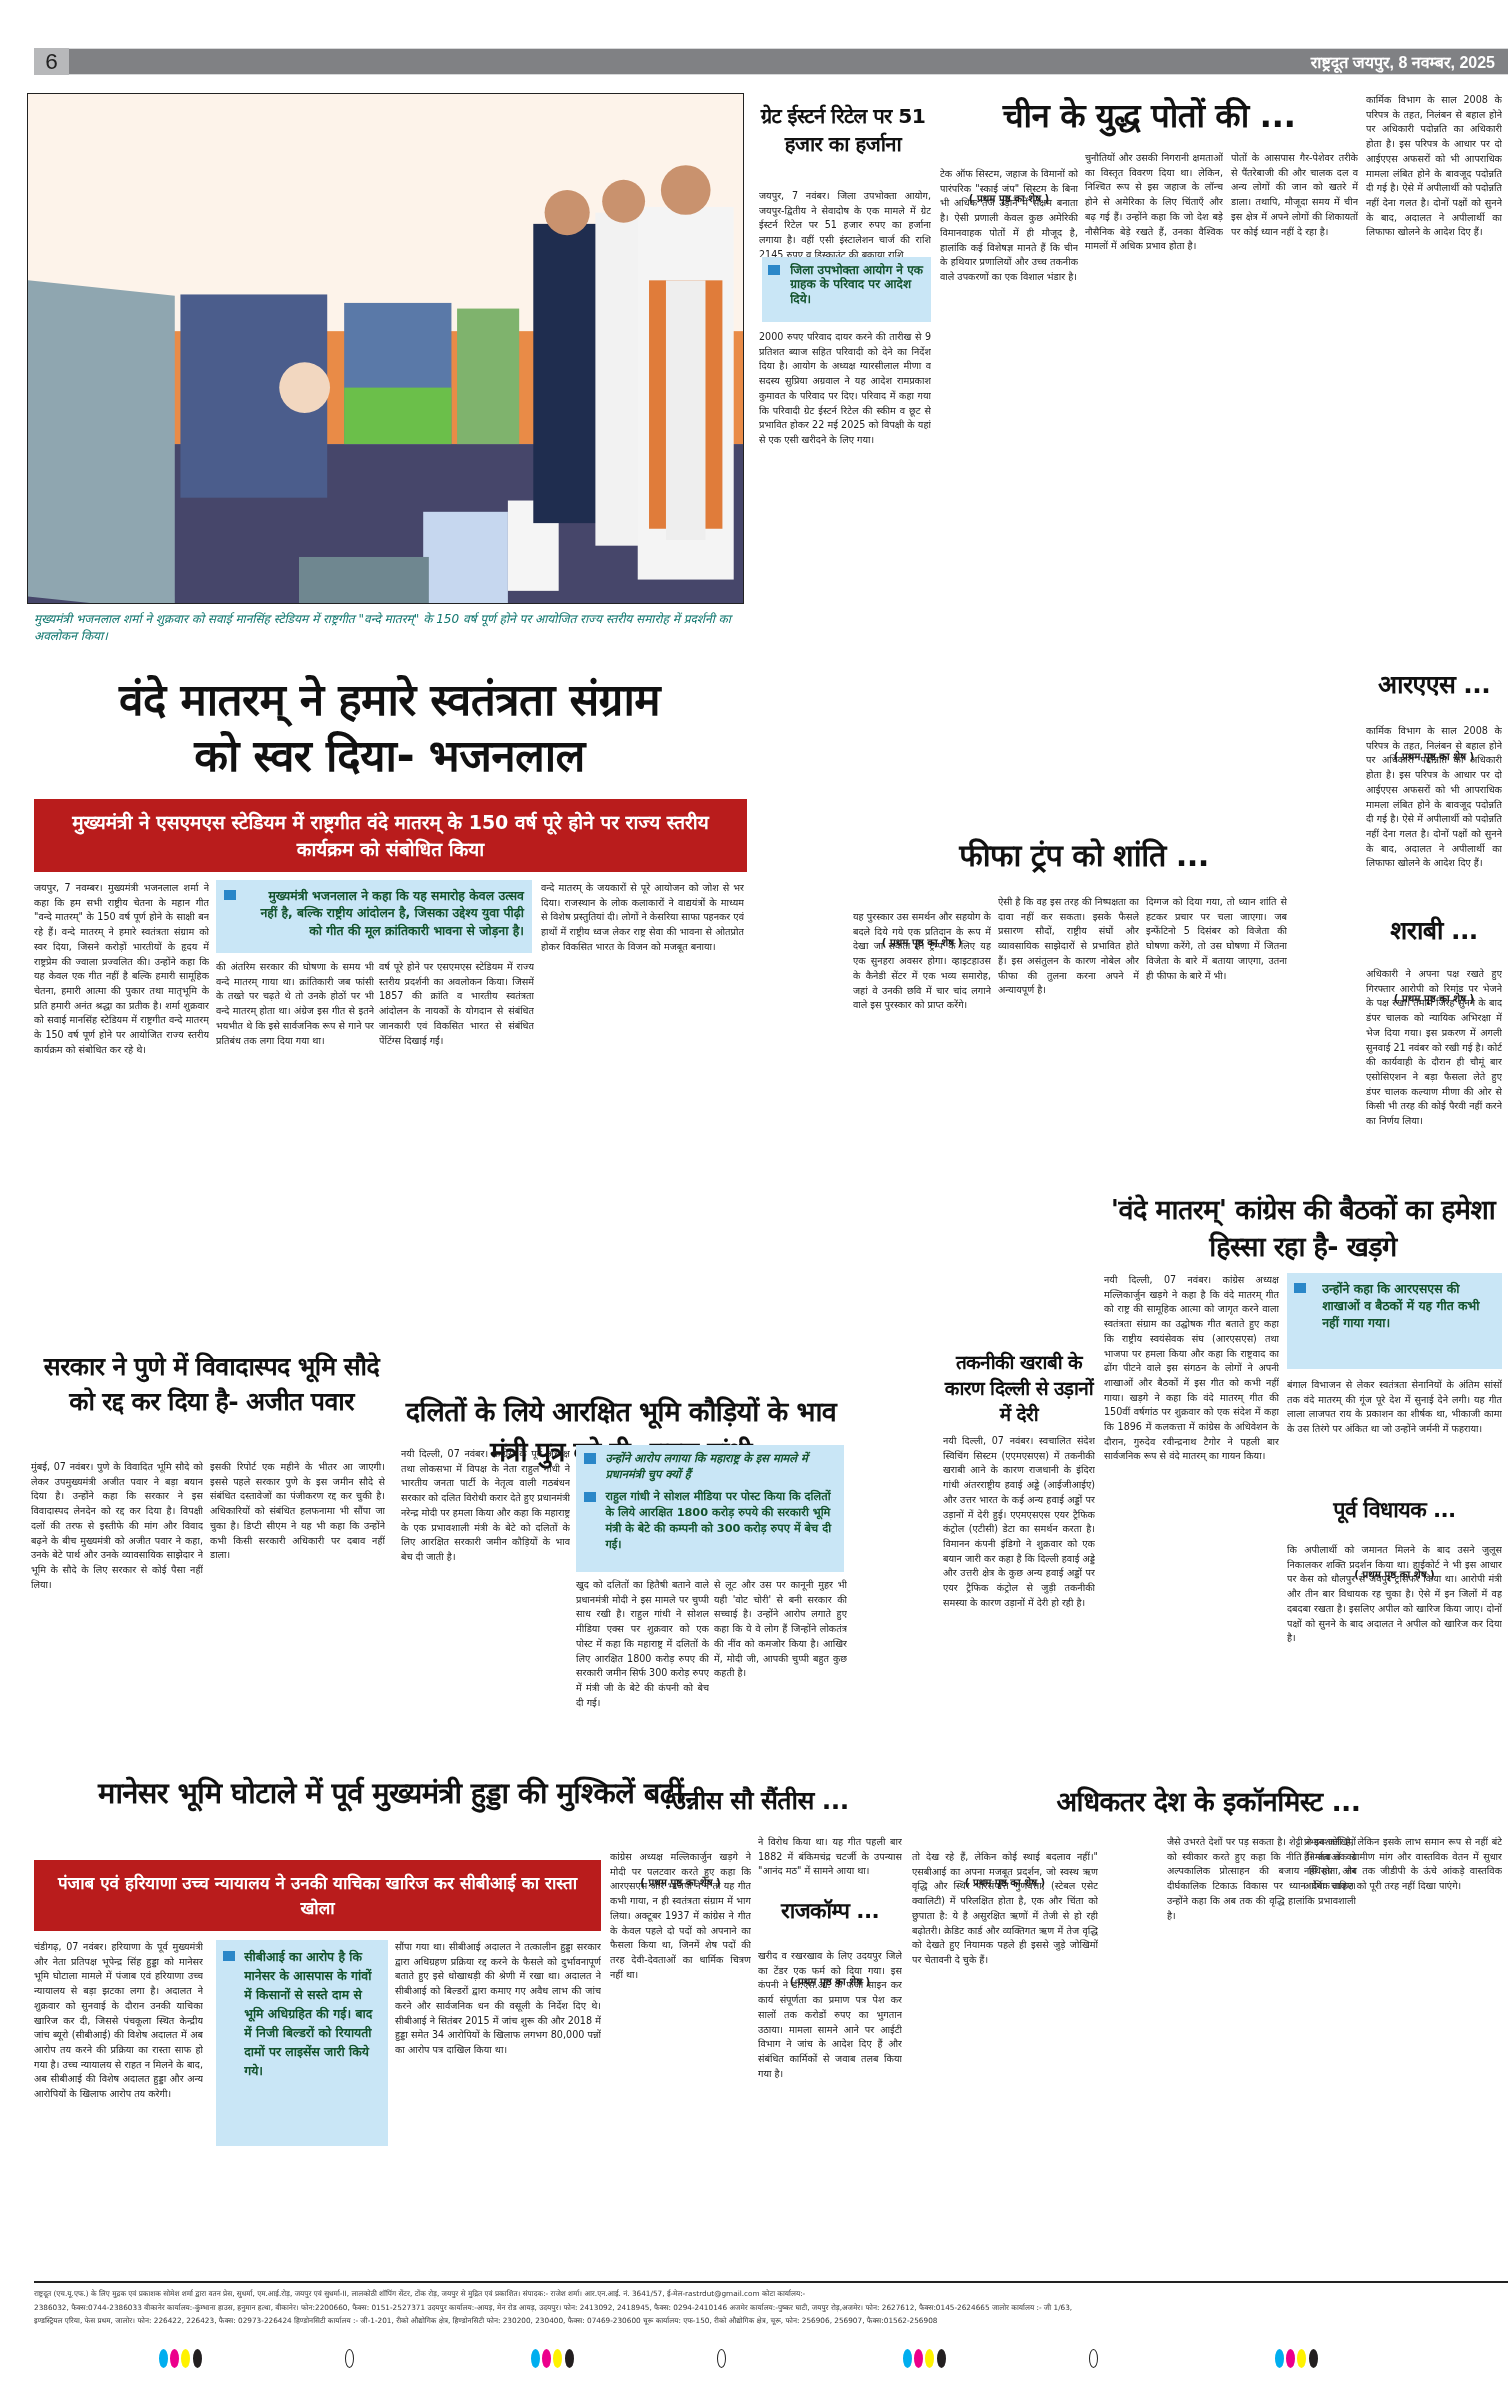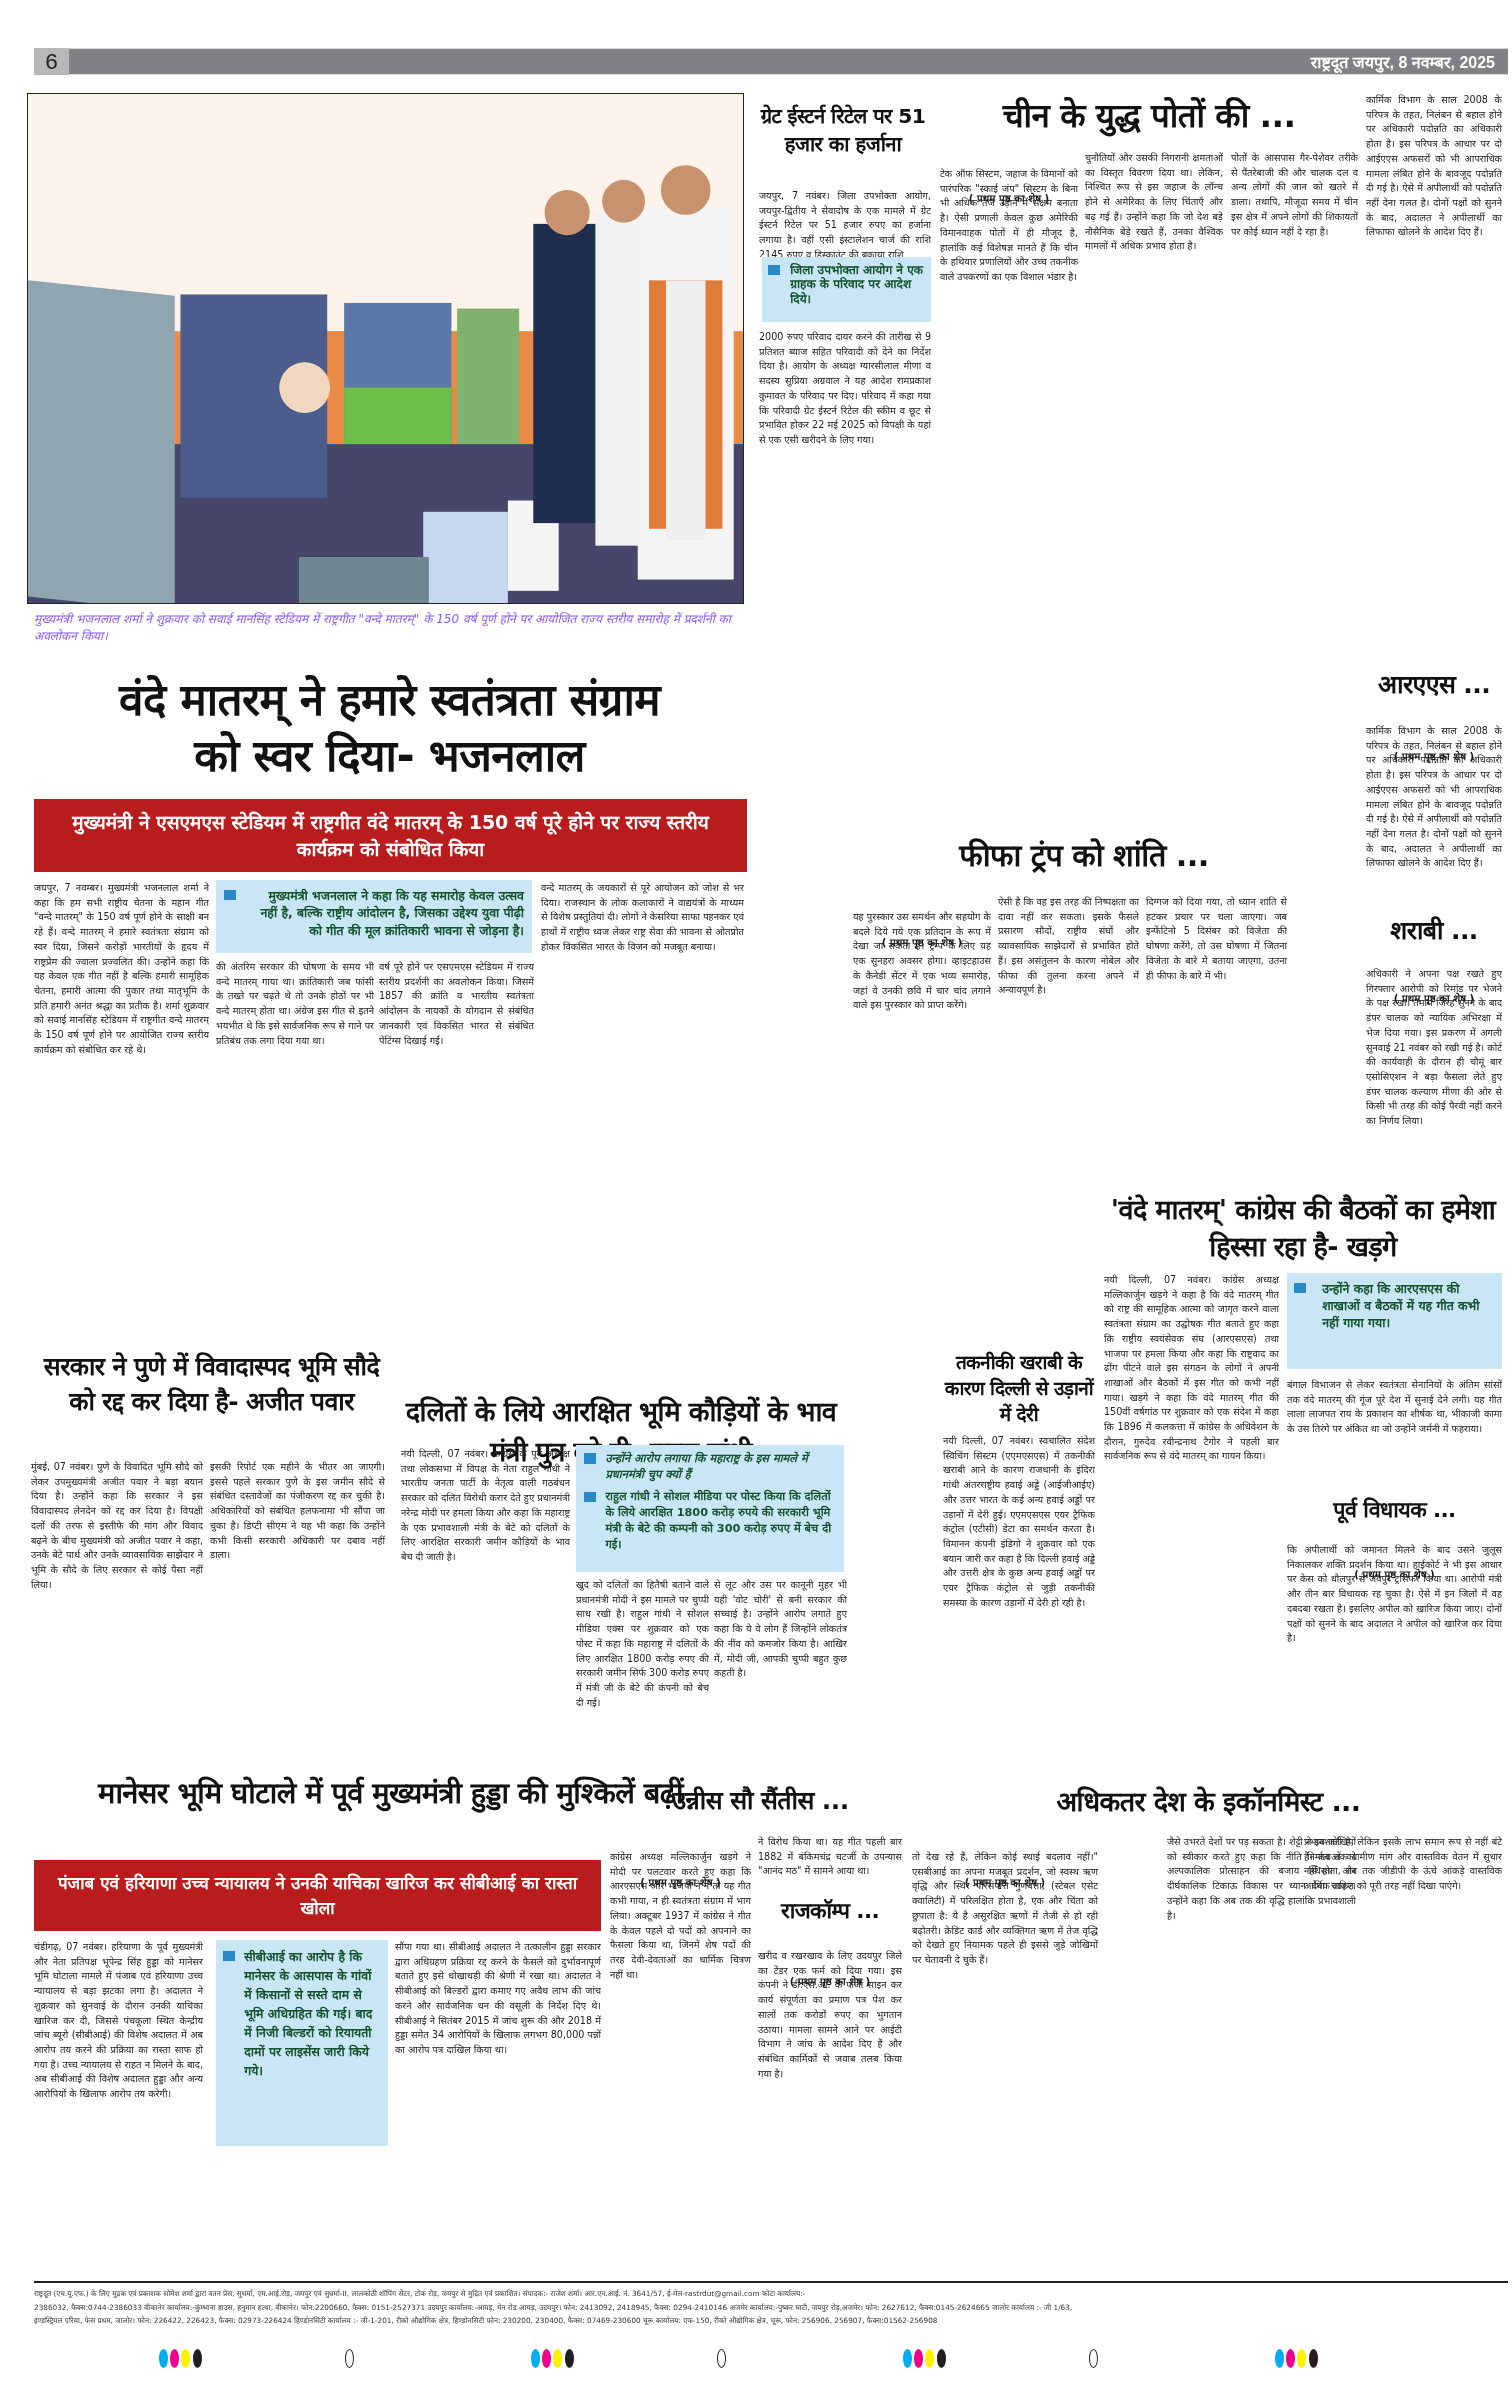--- a/index.html
+++ b/index.html
@@ -3,21 +3,21 @@
 <meta charset="utf-8">
 <style>
   * { box-sizing: border-box; margin: 0; padding: 0; }
   html, body { width: 1512px; height: 2401px; background: #ffffff; overflow: hidden; }
   body { position: relative; font-family: "DejaVu Sans", sans-serif; color: #1a1a1a; }
   .abs { position: absolute; }
   .masthead { left: 34px; top: 48px; width: 1474px; height: 27px; background: #808184; border-top: 1.7px solid #d6d7d8; border-bottom: 1.7px solid #d6d7d8; }
   .page-num { left: 34px; top: 48px; width: 35px; height: 27px; background: #b7b8ba; color: #222; font-size: 22.6px; text-align: center; line-height: 27px; font-family: "Liberation Sans", sans-serif; }
   .masthead-right { right: 17px; top: 51px; color: #fff; font-size: 16px; font-weight: bold; font-family: "Liberation Sans", sans-serif; }
   .photo { left: 26.5px; top: 93px; width: 717px; height: 511px; border: 1.1px solid #222; overflow: hidden; background: linear-gradient(180deg,#fbe7d6 0%,#fff3e6 20%,#f2a86a 45%,#e8823e 60%,#4b4a6a 75%,#3c3c56 100%); }
-  .caption { left: 34px; top: 611px; width: 711px; font-size: 12px; font-style: italic; line-height: 17px; color: #8b5cf6; }
+  .caption { left: 34px; top: 611px; width: 711px; font-size: 12px; font-style: italic; line-height: 17px; color: #0f766e; }
   .headline { font-weight: bold; color: #111; text-align: center; font-family: "DejaVu Sans", sans-serif; letter-spacing: -0.6px; }
   .blue-banner { background: #b91c1c; color: #fff; text-align: center; font-weight: bold; display:flex; align-items:center; justify-content:center; }
   .highlight { background: #c9e6f6; font-weight: bold; color: #14532d; }
   .bullet { display:inline-block; width:12.4px; height:10.2px; background:#2a87c8; margin-right:16px; vertical-align: middle; }
   .col { font-size: 9.6px; line-height: 14.7px; text-align: justify; color: #222; overflow: hidden; }
   .sub { text-align: center; font-weight: bold; font-size: 10.2px; margin-top: 40px; }
   .rule { background: #222; }
   .regmark { display:inline-block; width:9px; height:19px; border-radius: 50%; margin: 0 1.1px; }
   .footer-text { font-size: 7.3px; line-height: 13.6px; color: #333; }
 </style>

